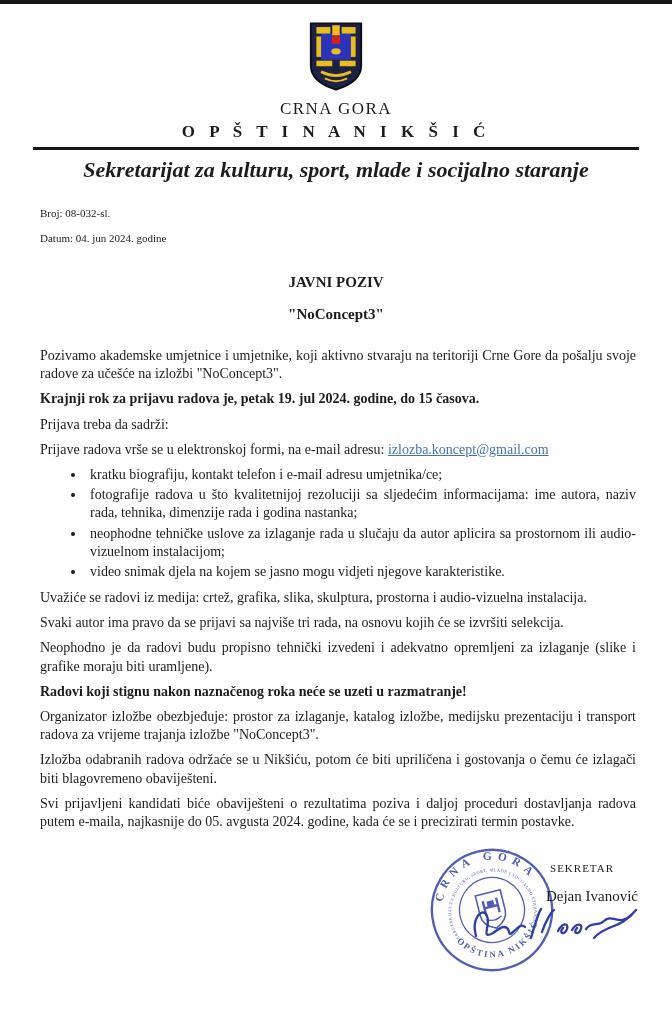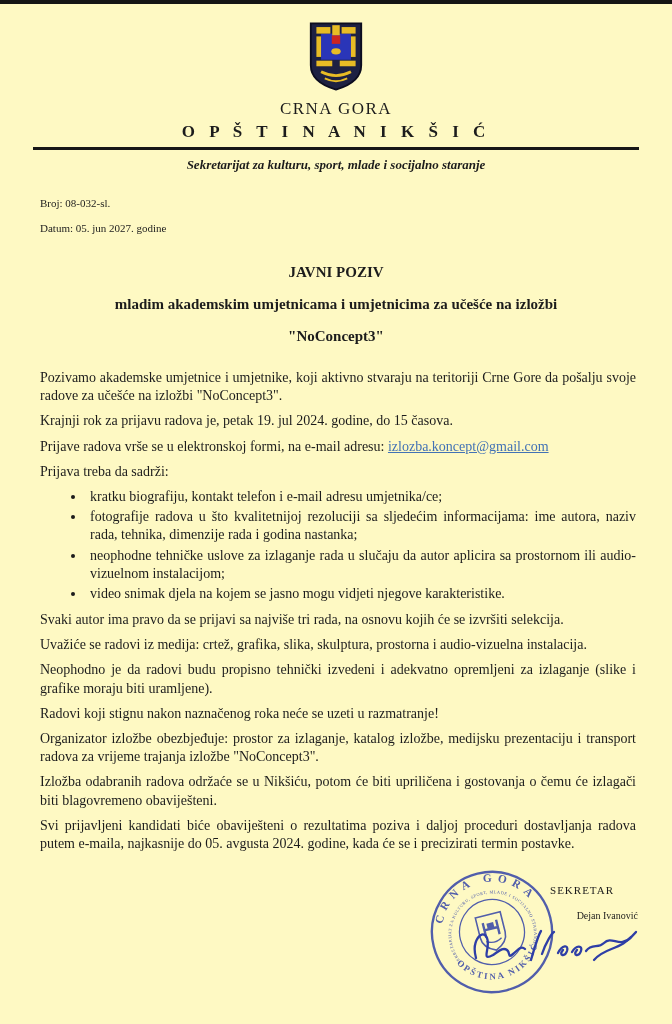--- a/index.html
+++ b/index.html
@@ -1,55 +1,55 @@
 <!DOCTYPE html>
 <html><head>
 <meta charset="utf-8">
 <style>
   html,body{margin:0;padding:0;background:#e8e8e8;}
   .page{
     position:relative;
     width:672px;height:1024px;
     margin:0 auto;
-    background:#fef9c3;
+    background:#ffffff;
     font-family:"Liberation Serif","DejaVu Serif",serif;
     color:#1c1c1c;
     overflow:hidden;
     box-sizing:border-box;
   }
   .top-strip{height:4px;background:#151515;width:100%;}
 
   
   .doc-header{text-align:center;padding-top:16px;}
   .coat{display:block;margin:0 auto;}
   .country{font-size:17px;letter-spacing:1.5px;margin-top:7px;}
   .municipality{font-size:17px;font-weight:bold;letter-spacing:5px;margin-top:3px;text-align:center;}
   .rule{width:606px;margin:5px auto 0;border-top:3px solid #171717;}
-  .dept{font-size:13px;font-weight:bold;font-style:italic;margin-top:7px;}
+  .dept{font-size:22px;font-weight:bold;font-style:italic;margin-top:7px;}
 
   
   .meta{margin:24px 0 0 40px;font-size:11px;}
   .meta p{margin:0 0 13px 0;}
 
   
   .title-block{text-align:center;margin-top:30px;font-size:15px;font-weight:bold;}
   .title-block p{margin:8px 0 15px 0;}
 
   
   .content{margin:24px 36px 0 40px;font-size:14px;line-height:1.3;}
   .content p{margin:0 0 7px 0;text-align:justify;}
-  .b{font-weight:normal;}
+  .b{font-weight:bold;}
   .email{color:#4272b5;text-decoration:underline;cursor:pointer;}
   ul.req{margin:2px 0 8px 0;padding-left:46px;}
   ul.req li{margin-bottom:2px;padding-left:4px;text-align:justify;}
 
   
   .sig-area{position:relative;height:150px;margin-top:2px;}
   .sig-role{position:absolute;top:24px;right:58px;font-size:11px;letter-spacing:1px;}
-  .sig-name{position:absolute;top:50px;right:34px;font-size:10px;}
+  .sig-name{position:absolute;top:50px;right:34px;font-size:15px;}
   .stamp{position:absolute;left:428px;top:8px;width:128px;height:128px;
          transform:rotate(-14deg);opacity:.88;}
   .scrawl{position:absolute;left:468px;top:62px;width:172px;height:52px;}
 </style>
 </head>
 <body>
 
 <div class="page">
   <div class="top-strip"></div>
 
@@ -70,42 +70,41 @@
       <path d="M18,62 Q30,68 42,62" stroke="#e8bc25" stroke-width="2" fill="none"></path>
     </svg>
     <div class="country">CRNA GORA</div>
     <div class="municipality">O P Š T I N A   N I K Š I Ć</div>
     <div class="rule"></div>
     <div class="dept">Sekretarijat za kulturu, sport, mlade i socijalno staranje</div>
   </header>
 
   <section class="meta">
     <p>Broj: 08-032-sl.</p>
-    <p>Datum: 05. jun 2027. godine</p>
+    <p>Datum: 04. jun 2024. godine</p>
   </section>
 
   <section class="title-block">
     <p>JAVNI POZIV</p>
-    <p>mladim akademskim umjetnicama i umjetnicima za učešće na izložbi</p>
     <p>"NoConcept3"</p>
   </section>
 
   <section class="content">
     <p>Pozivamo akademske umjetnice i umjetnike, koji aktivno stvaraju na teritoriji Crne Gore da pošalju svoje radove za učešće na izložbi "NoConcept3".</p>
     <p class="b">Krajnji rok za prijavu radova je, petak 19. jul 2024. godine, do 15 časova.</p>
+    <p>Prijava treba da sadrži:</p>
     <p><span>Prijave radova vrše se u elektronskoj formi, na e-mail adresu: </span><a class="email">izlozba.koncept@gmail.com</a></p>
-    <p>Prijava treba da sadrži:</p>
     <ul class="req">
       <li>kratku biografiju, kontakt telefon i e-mail adresu umjetnika/ce;</li>
       <li>fotografije radova u što kvalitetnijoj rezoluciji sa sljedećim informacijama: ime autora, naziv rada, tehnika, dimenzije rada i godina nastanka;</li>
       <li>neophodne tehničke uslove za izlaganje rada u slučaju da autor aplicira sa prostornom ili audio-vizuelnom instalacijom;</li>
       <li>video snimak djela na kojem se jasno mogu vidjeti njegove karakteristike.</li>
     </ul>
+    <p>Uvažiće se radovi iz medija: crtež, grafika, slika, skulptura, prostorna i audio-vizuelna instalacija.</p>
     <p>Svaki autor ima pravo da se prijavi sa najviše tri rada, na osnovu kojih će se izvršiti selekcija.</p>
-    <p>Uvažiće se radovi iz medija: crtež, grafika, slika, skulptura, prostorna i audio-vizuelna instalacija.</p>
     <p>Neophodno je da radovi budu propisno tehnički izvedeni i adekvatno opremljeni za izlaganje (slike i grafike moraju biti uramljene).</p>
     <p class="b">Radovi koji stignu nakon naznačenog roka neće se uzeti u razmatranje!</p>
     <p>Organizator izložbe obezbjeđuje: prostor za izlaganje, katalog izložbe, medijsku prezentaciju i transport radova za vrijeme trajanja izložbe "NoConcept3".</p>
     <p>Izložba odabranih radova održaće se u Nikšiću, potom će biti upriličena i gostovanja o čemu će izlagači biti blagovremeno obaviješteni.</p>
     <p>Svi prijavljeni kandidati biće obaviješteni o rezultatima poziva i daljoj proceduri dostavljanja radova putem e-maila, najkasnije do 05. avgusta 2024. godine, kada će se i precizirati termin postavke.</p>
   </section>
 
   <section class="sig-area">
     <svg class="stamp" viewBox="0 0 130 130">
       <defs>

